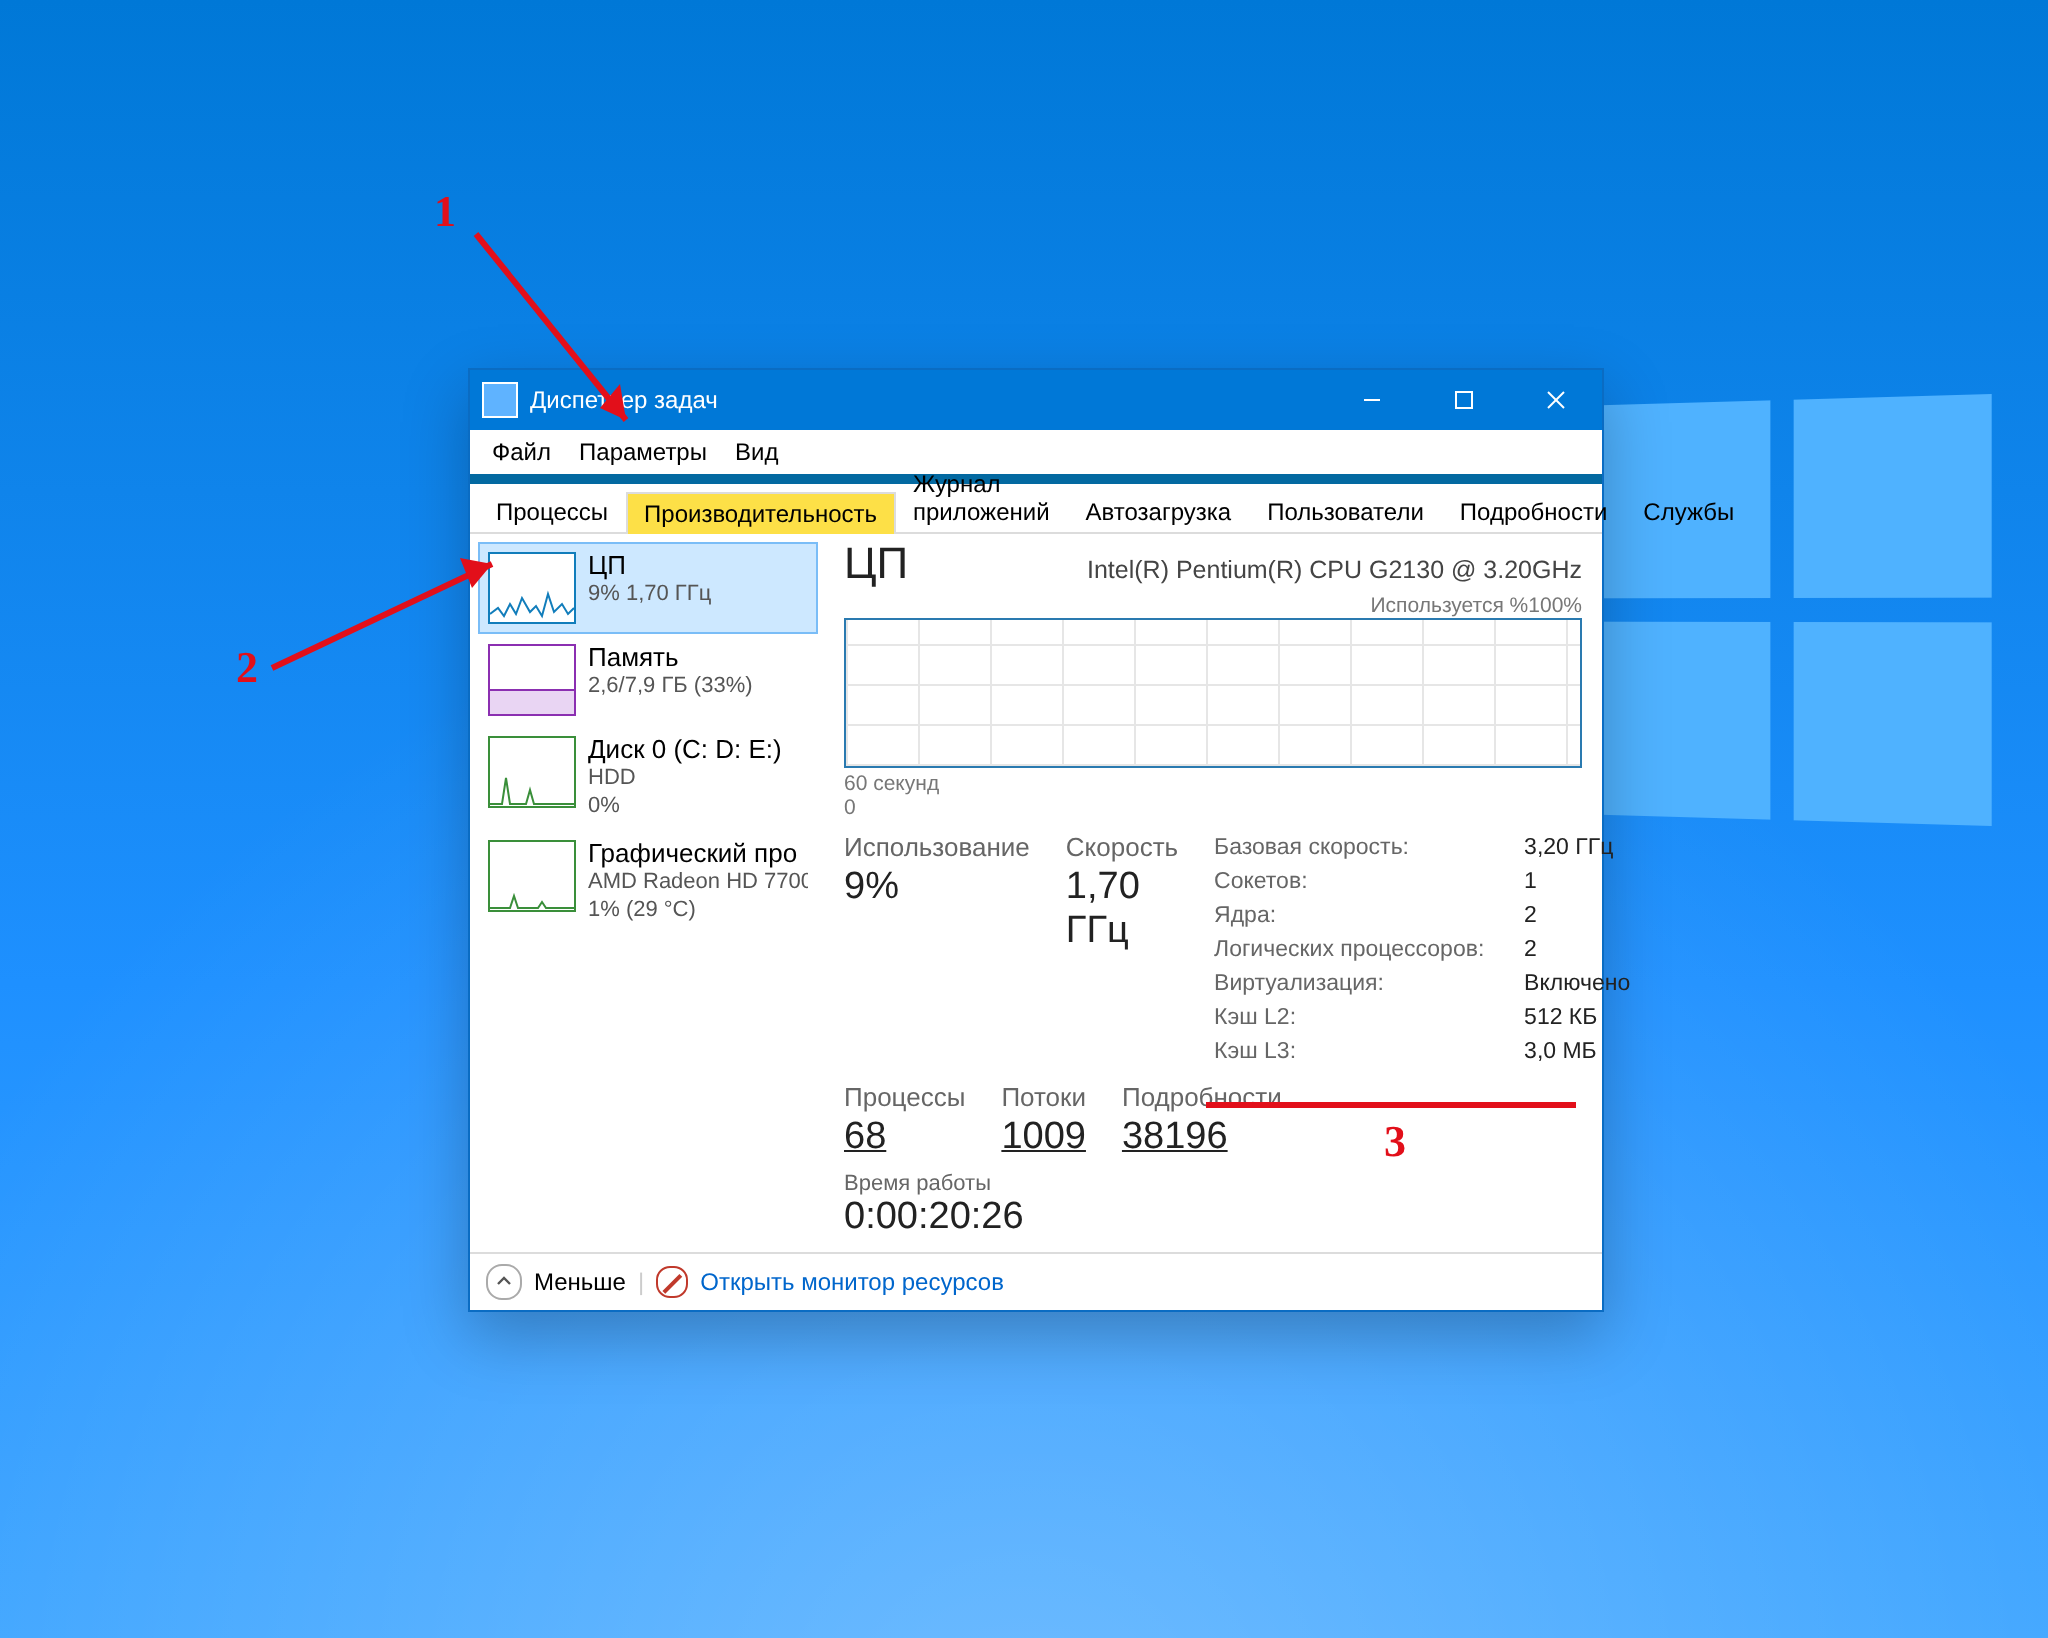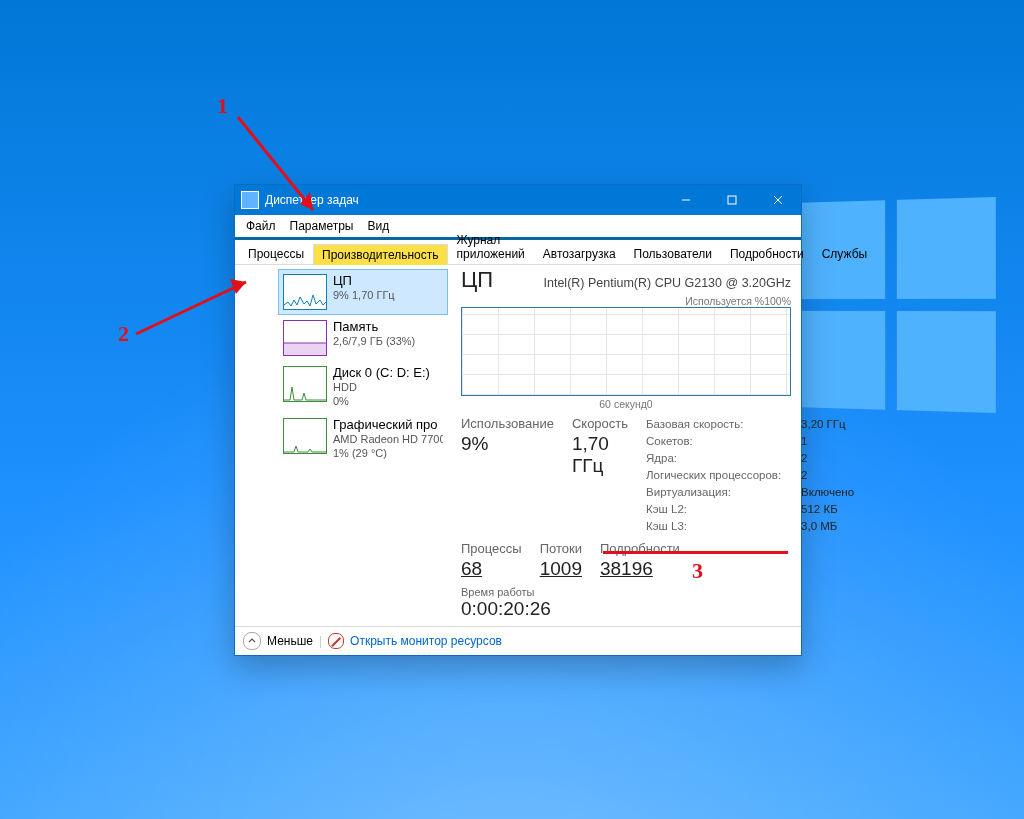--- a/index.html
+++ b/index.html
@@ -12,26 +12,26 @@
   }
   .winlogo { position:absolute; right:28px; top:200px; width:210px; height:210px; display:grid; grid-template-columns:1fr 1fr; grid-template-rows:1fr 1fr; gap:12px; transform:perspective(900px) rotateY(-14deg); }
   .winlogo div { background:#4fb2ff; }
   .window { position:absolute; left:234px; top:184px; width:566px; height:470px; background:#fff; border:1px solid #0a6cc3; box-shadow:0 12px 30px rgba(0,0,0,.25); display:flex; flex-direction:column; }
   .titlebar { height:30px; background:#0078d7; color:#fff; display:flex; align-items:center; font-size:12px; }
   .titlebar .ico { width:16px; height:16px; margin:0 6px 0 6px; background:#5fb3ff; border:1px solid #fff; }
   .titlebar .title { flex:0 0 auto; }
   .titlebar .tspace { flex:1; }
   .tbtn { width:46px; height:30px; display:flex; align-items:center; justify-content:center; }
   .ticon{width:10px;height:10px;}
-  .menubar { height:22px; display:flex; align-items:center; font-size:12px; border-bottom:3px solid #0369a1; padding:0 4px; color:#000;}
+  .menubar { height:22px; display:flex; align-items:center; font-size:12px; border-bottom:5px solid #0369a1; padding:0 4px; color:#000;}
   .menubar span { padding:2px 7px; }
   .tabrow { height:24px; display:flex; align-items:flex-end; font-size:12px; border-bottom:1px solid #dcdcdc; padding-left:4px;}
   .tab { padding:3px 8px; border:1px solid transparent; border-bottom:none; color:#000;}
   .tab.active { border-color:#dcdcdc; background:#fde047; position:relative; top:1px;}
-  .body { flex:1; display:flex; min-height:0;padding-left:39px;}
+  .body { flex:1; display:flex; min-height:0;}
   .side { width:170px; border-right:1px solid #fff; padding:4px 2px 4px 4px; background:#fff; overflow:hidden;}
   .sitem { display:flex; padding:4px 4px; border:1px solid transparent;}
   .sitem.sel{ background:#cde8ff; border-color:#7abdf7;}
   .sthumb{ width:42px; height:34px; background:#fff; border:1px solid #117dbb; margin-right:6px; position:relative; flex:0 0 42px;}
   .sthumb.cpu{border-color:#117dbb;}
   .sthumb.mem{border-color:#8b2fb1;}
   .sthumb.disk{border-color:#3a8f3a;}
   .sthumb.gpu{border-color:#3a8f3a;}
   .sthumb svg{position:absolute;inset:0;}
   .slabel{ font-size:12px; line-height:14px; color:#000; overflow:hidden; white-space:nowrap;}
@@ -41,21 +41,21 @@
   .mhead{display:flex; align-items:baseline; justify-content:space-between;}
   .mhead .h{font-size:22px; font-weight:400; color:#222;}
   .mhead .d{font-size:12.5px; color:#444;}
   .graphlbl{display:flex; justify-content:flex-end; font-size:10.5px; color:#777; margin-top:2px;}
   .graph{height:168px; border:1px solid #2a7ab0; background:
     repeating-linear-gradient(0deg,#e6e6e6 0 1px,transparent 1px 20px),
     repeating-linear-gradient(90deg,#e6e6e6 0 1px,transparent 1px 36px),
     #fff;
     position:relative; overflow:hidden;}
   .graph svg{position:absolute;inset:0;}
-  .axislbl{display:flex; justify-content:center; font-size:10.5px; color:#777; margin-top:2px;}
+  .axislbl{display:flex; justify-content:space-between; font-size:10.5px; color:#777; margin-top:2px;flex-direction:column;}
   .stats{display:flex; margin-top:6px; font-size:11px; color:#555;}
   .col{margin-right:18px;}
   .col .lbl{color:#666;font-size:13px;}
   .col .val{color:#222;font-size:19px;margin-top:2px;}
   .rcol{ font-size:11.5px; color:#555; margin-left:auto; }
   .rcol .row{display:flex; line-height:17px;}
   .rcol .k{width:155px; color:#666;}
   .rcol .v{color:#222; min-width:50px;}
   .ann-underline{position:absolute; height:2.5px; background:#e20f1a;}
   .row2{display:flex;margin-top:6px;}

